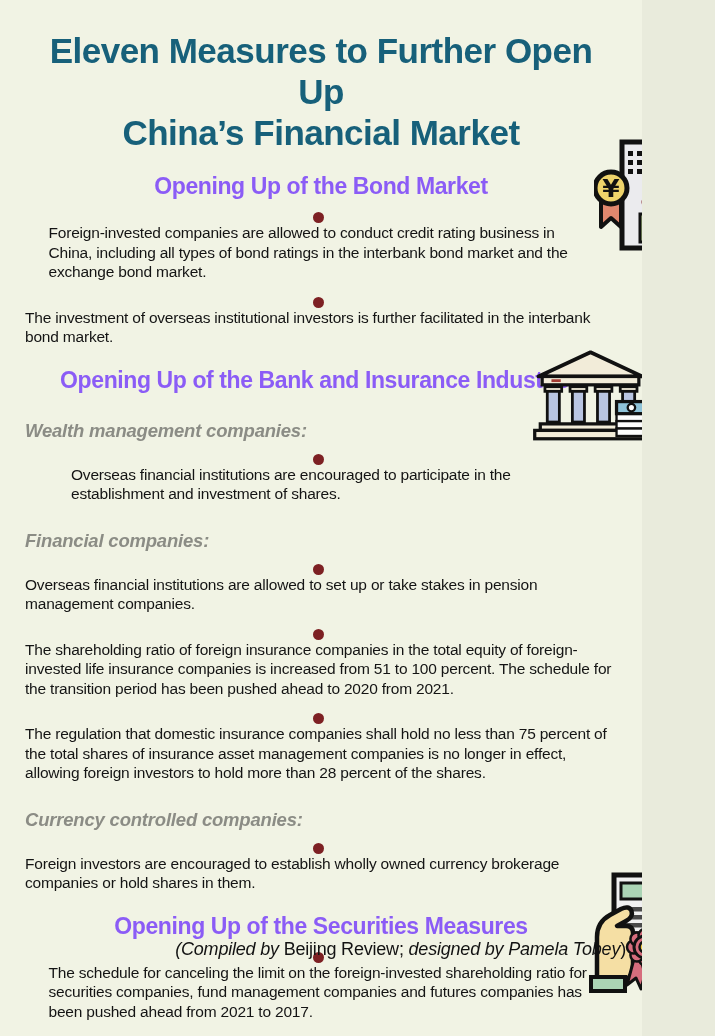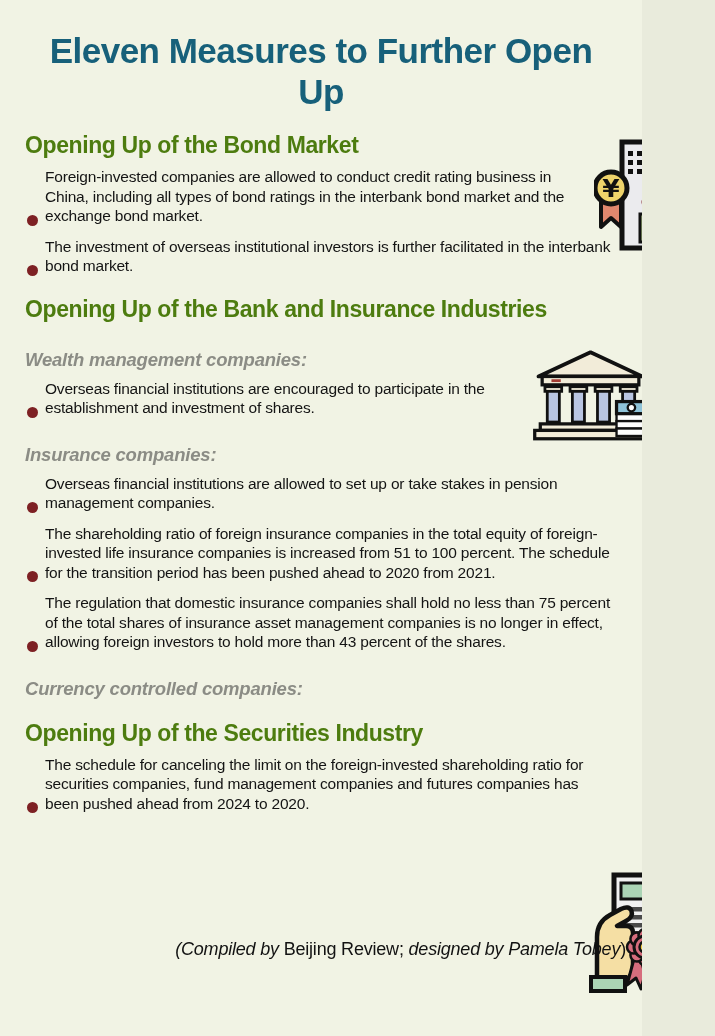--- a/index.html
+++ b/index.html
@@ -22,32 +22,33 @@
     font-weight:800;
     letter-spacing:-0.5px;
   }
   h1 .tl { display:block; }
   h2 {
     margin:20px 0 8px 0;
     font-size:23px;
     line-height:27px;
     font-weight:800;
     letter-spacing:-0.4px;
-    color:#4d7c0f;
+    color:#8b5cf6;
+    text-align:center;
   }
   .subhead {
     margin:25px 0 8px 0;
     font-style:italic;
     font-weight:700;
     color:#8b8c85;
     font-size:18.5px;
     line-height:23px;
     letter-spacing:-0.2px;
   }
-  .bullet { display:flex; align-items:flex-end; margin:0 0 11px 0; }
+  .bullet { display:flex; align-items:center; margin:0 0 11px 0;flex-direction:column; }
   .dot {
     flex:0 0 auto;
     width:11px; height:11px;
     border-radius:50%;
     background:#7d2023;
     margin:4px 7px 0 2px;
   }
   .bullet p {
     margin:0;
     font-size:15.5px;
@@ -74,20 +75,21 @@
   .footer .it { font-style:italic; }
 </style>
 </head>
 <body>
 
 <div class="page">
   <div class="content">
 
     <h1>
         <span class="tl">Eleven Measures to Further Open Up</span>
+        <span class="tl">China’s Financial Market</span>
       </h1>
 
     <h2>Opening Up of the Bond Market</h2>
 
     <div class="bullet">
       <span class="dot"></span>
       <p class="w-bond">Foreign-invested companies are allowed to conduct credit rating business in China, including all types of bond ratings in the interbank bond market and the exchange bond market.</p>
     </div>
     <div class="bullet">
       <span class="dot"></span>
@@ -95,40 +97,44 @@
     </div>
 
     <h2>Opening Up of the Bank and Insurance Industries</h2>
 
     <div class="subhead">Wealth management companies:</div>
     <div class="bullet">
       <span class="dot"></span>
       <p class="w-bank">Overseas financial institutions are encouraged to participate in the establishment and investment of shares.</p>
     </div>
 
-    <div class="subhead">Insurance companies:</div>
+    <div class="subhead">Financial companies:</div>
     <div class="bullet">
       <span class="dot"></span>
       <p>Overseas financial institutions are allowed to set up or take stakes in pension management companies.</p>
     </div>
     <div class="bullet">
       <span class="dot"></span>
       <p>The shareholding ratio of foreign insurance companies in the total equity of foreign-invested life insurance companies is increased from 51 to 100 percent. The schedule for the transition period has been pushed ahead to 2020 from 2021.</p>
     </div>
     <div class="bullet">
       <span class="dot"></span>
-      <p>The regulation that domestic insurance companies shall hold no less than 75 percent of the total shares of insurance asset management companies is no longer in effect, allowing foreign investors to hold more than 43 percent of the shares.</p>
+      <p>The regulation that domestic insurance companies shall hold no less than 75 percent of the total shares of insurance asset management companies is no longer in effect, allowing foreign investors to hold more than 28 percent of the shares.</p>
     </div>
 
     <div class="subhead">Currency controlled companies:</div>
-
-    <h2>Opening Up of the Securities Industry</h2>
-    <div class="bullet">
-      <span class="dot"></span>
-      <p class="w-sec">The schedule for canceling the limit on the foreign-invested shareholding ratio for securities companies, fund management companies and futures companies has been pushed ahead from 2024 to 2020.</p>
+    <div class="bullet">
+      <span class="dot"></span>
+      <p>Foreign investors are encouraged to establish wholly owned currency brokerage companies or hold shares in them.</p>
+    </div>
+
+    <h2>Opening Up of the Securities Measures</h2>
+    <div class="bullet">
+      <span class="dot"></span>
+      <p class="w-sec">The schedule for canceling the limit on the foreign-invested shareholding ratio for securities companies, fund management companies and futures companies has been pushed ahead from 2021 to 2017.</p>
     </div>
 
   </div>
 
   <div class="icon icon-bond">
     <svg width="110" height="112" viewBox="0 0 110 112" aria-hidden="true">
       <rect x="28" y="3" width="78" height="106" fill="#ebebee" stroke="#111" stroke-width="5"></rect>
       <rect x="34" y="12" width="5" height="5" fill="#111"></rect>
       <rect x="43" y="12" width="28" height="5" fill="#111"></rect>
       <rect x="34" y="21" width="5" height="5" fill="#111"></rect>

